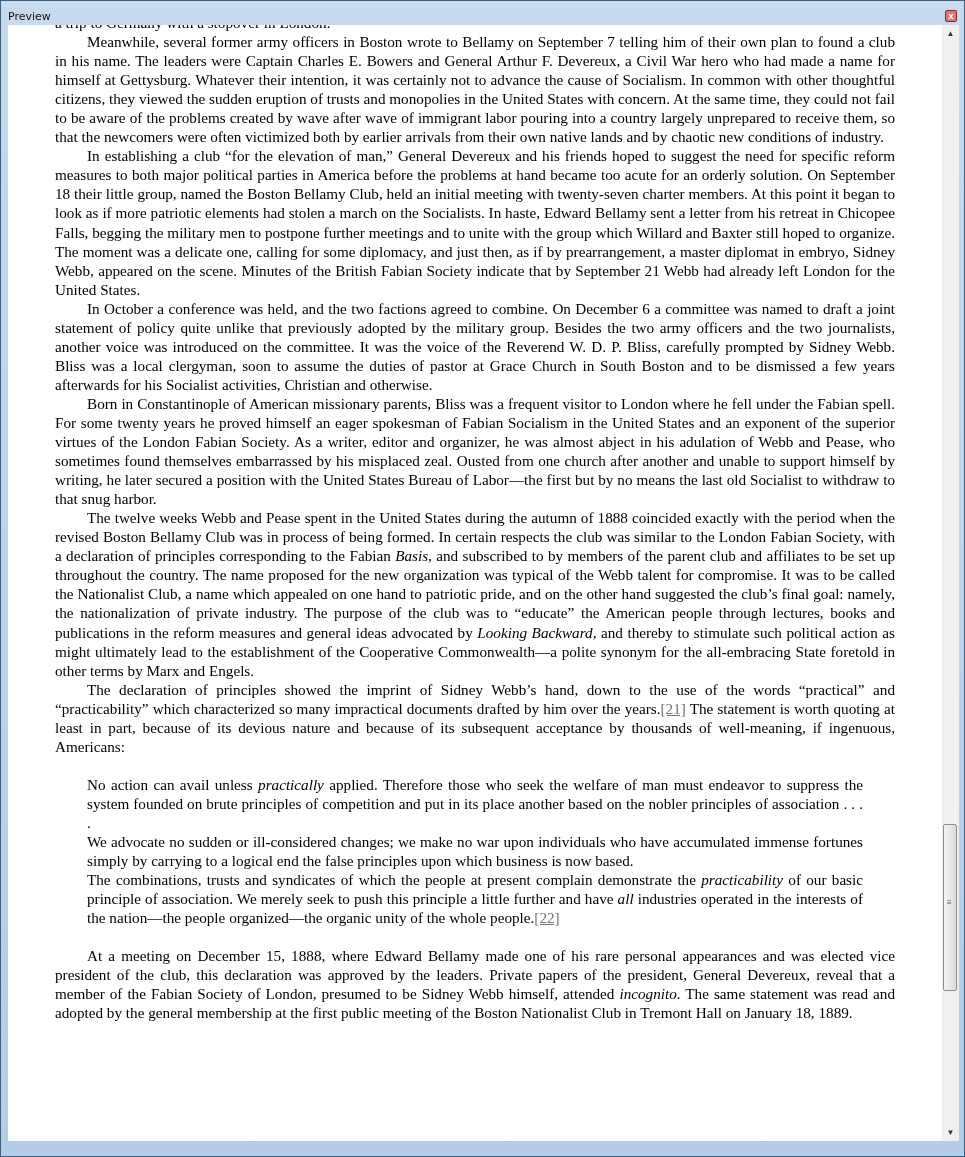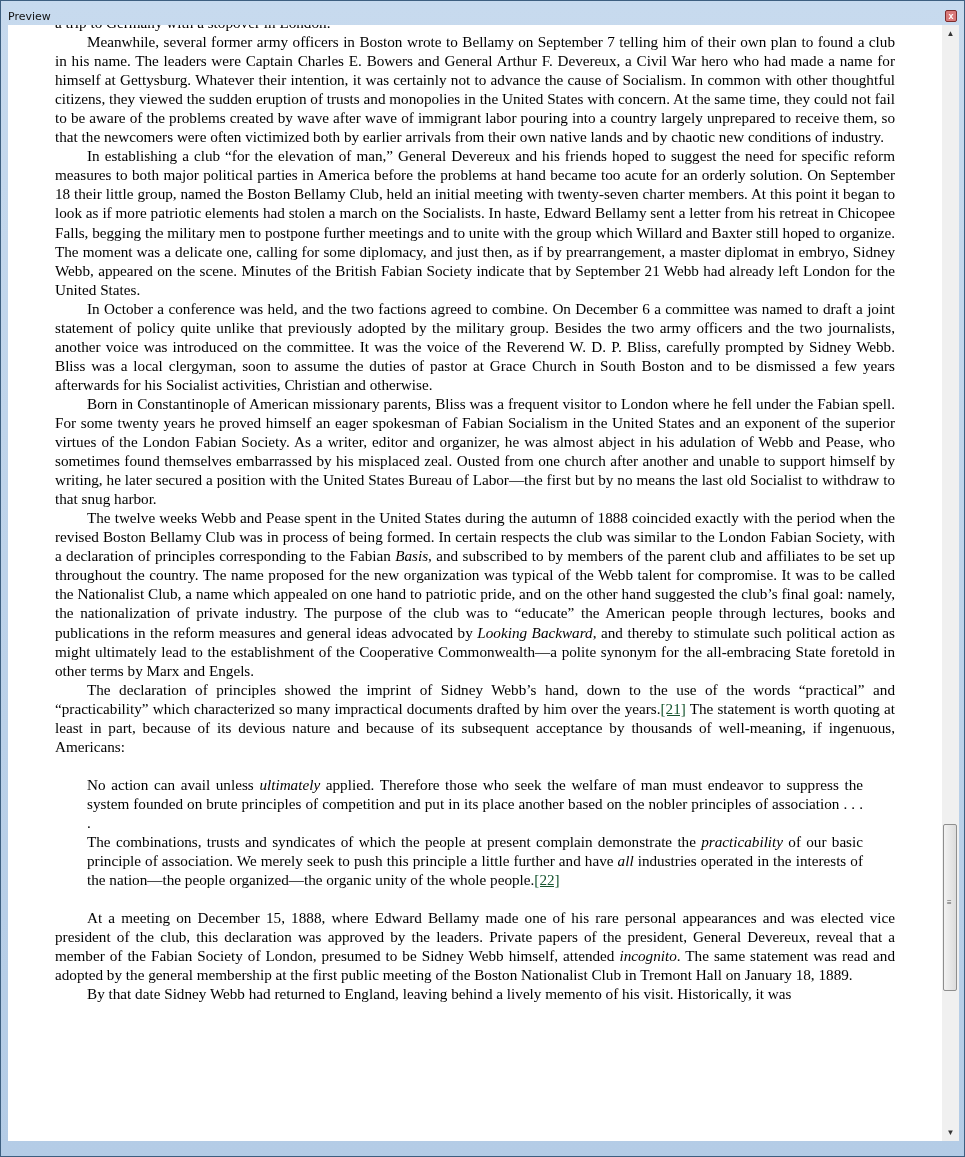--- a/index.html
+++ b/index.html
@@ -34,21 +34,21 @@
   }
   .doc {
     position: absolute; left: 47px; top: -12px; width: 840px;
     font-size: 15.2px; line-height: 19.05px; color: #000;
     text-align: justify;
   }
   .doc p { margin: 0; text-indent: 32px; font-family: Liberation Serif, serif; }
   .doc p.noindent { text-indent: 0; }
   .doc .quote { margin: 19px 32px 19px 32px; }
   .doc .quote p { text-indent: 0; }
-  .doc a { color: #14532d; text-decoration: underline; }
+  .doc a { color: #737373; text-decoration: underline; }
   .scrollbar {
     position: absolute; left: 941px; top: 24px; width: 17px; height: 1116px;
     background: #f0f0f0;
   }
   .arrow-up, .arrow-down {
     position: absolute; left: 0; width: 17px; height: 17px;
     font-size: 8px; color: #333; text-align: center; line-height: 17px;
   }
   .arrow-up { top: 0; }
   .arrow-down { bottom: 0; }
@@ -74,26 +74,26 @@
     <div class="doc">
       <p class="noindent">a trip to Germany with a stopover in London.</p>
       <p>Meanwhile, several former army officers in Boston wrote to Bellamy on September 7 telling him of their own plan to found a club in his name. The leaders were Captain Charles E. Bowers and General Arthur F. Devereux, a Civil War hero who had made a name for himself at Gettysburg. Whatever their intention, it was certainly not to advance the cause of Socialism. In common with other thoughtful citizens, they viewed the sudden eruption of trusts and monopolies in the United States with concern. At the same time, they could not fail to be aware of the problems created by wave after wave of immigrant labor pouring into a country largely unprepared to receive them, so that the newcomers were often victimized both by earlier arrivals from their own native lands and by chaotic new conditions of industry.</p>
       <p>In establishing a club “for the elevation of man,” General Devereux and his friends hoped to suggest the need for specific reform measures to both major political parties in America before the problems at hand became too acute for an orderly solution. On September 18 their little group, named the Boston Bellamy Club, held an initial meeting with twenty-seven charter members. At this point it began to look as if more patriotic elements had stolen a march on the Socialists. In haste, Edward Bellamy sent a letter from his retreat in Chicopee Falls, begging the military men to postpone further meetings and to unite with the group which Willard and Baxter still hoped to organize. The moment was a delicate one, calling for some diplomacy, and just then, as if by prearrangement, a master diplomat in embryo, Sidney Webb, appeared on the scene. Minutes of the British Fabian Society indicate that by September 21 Webb had already left London for the United States.</p>
       <p>In October a conference was held, and the two factions agreed to combine. On December 6 a committee was named to draft a joint statement of policy quite unlike that previously adopted by the military group. Besides the two army officers and the two journalists, another voice was introduced on the committee. It was the voice of the Reverend W. D. P. Bliss, carefully prompted by Sidney Webb. Bliss was a local clergyman, soon to assume the duties of pastor at Grace Church in South Boston and to be dismissed a few years afterwards for his Socialist activities, Christian and otherwise.</p>
       <p>Born in Constantinople of American missionary parents, Bliss was a frequent visitor to London where he fell under the Fabian spell. For some twenty years he proved himself an eager spokesman of Fabian Socialism in the United States and an exponent of the superior virtues of the London Fabian Society. As a writer, editor and organizer, he was almost abject in his adulation of Webb and Pease, who sometimes found themselves embarrassed by his misplaced zeal. Ousted from one church after another and unable to support himself by writing, he later secured a position with the United States Bureau of Labor—the first but by no means the last old Socialist to withdraw to that snug harbor.</p>
       <p><span>The twelve weeks Webb and Pease spent in the United States during the autumn of 1888 coincided exactly with the period when the revised Boston Bellamy Club was in process of being formed. In certain respects the club was similar to the London Fabian Society, with a declaration of principles corresponding to the Fabian </span><em>Basis</em><span>, and subscribed to by members of the parent club and affiliates to be set up throughout the country. The name proposed for the new organization was typical of the Webb talent for compromise. It was to be called the Nationalist Club, a name which appealed on one hand to patriotic pride, and on the other hand suggested the club’s final goal: namely, the nationalization of private industry. The purpose of the club was to “educate” the American people through lectures, books and publications in the reform measures and general ideas advocated by </span><em>Looking Backward</em><span>, and thereby to stimulate such political action as might ultimately lead to the establishment of the Cooperative Commonwealth—a polite synonym for the all-embracing State foretold in other terms by Marx and Engels.</span></p>
       <p><span>The declaration of principles showed the imprint of Sidney Webb’s hand, down to the use of the words “practical” and “practicability” which characterized so many impractical documents drafted by him over the years.</span><a>[21]</a><span> The statement is worth quoting at least in part, because of its devious nature and because of its subsequent acceptance by thousands of well-meaning, if ingenuous, Americans:</span></p>
 
       <div class="quote">
-        <p><span>No action can avail unless </span><em>ultimately</em><span> applied. Therefore those who seek the welfare of man must endeavor to suppress the system founded on brute principles of competition and put in its place another based on the nobler principles of association . . . .</span></p>
+        <p><span>No action can avail unless </span><em>practically</em><span> applied. Therefore those who seek the welfare of man must endeavor to suppress the system founded on brute principles of competition and put in its place another based on the nobler principles of association . . . .</span></p>
+        <p>We advocate no sudden or ill-considered changes; we make no war upon individuals who have accumulated immense fortunes simply by carrying to a logical end the false principles upon which business is now based.</p>
         <p><span>The combinations, trusts and syndicates of which the people at present complain demonstrate the </span><em>practicability</em><span> of our basic principle of association. We merely seek to push this principle a little further and have </span><em>all</em><span> industries operated in the interests of the nation—the people organized—the organic unity of the whole people.</span><a>[22]</a></p>
       </div>
 
       <p><span>At a meeting on December 15, 1888, where Edward Bellamy made one of his rare personal appearances and was elected vice president of the club, this declaration was approved by the leaders. Private papers of the president, General Devereux, reveal that a member of the Fabian Society of London, presumed to be Sidney Webb himself, attended </span><em>incognito</em><span>. The same statement was read and adopted by the general membership at the first public meeting of the Boston Nationalist Club in Tremont Hall on January 18, 1889.</span></p>
-      <p>By that date Sidney Webb had returned to England, leaving behind a lively memento of his visit. Historically, it was</p>
     </div>
   </div>
 
   <div class="scrollbar">
     <div class="arrow-up"><span>▲</span></div>
     <div class="thumb">
       <span class="grip">≡</span>
     </div>
     <div class="arrow-down"><span>▼</span></div>
   </div>

